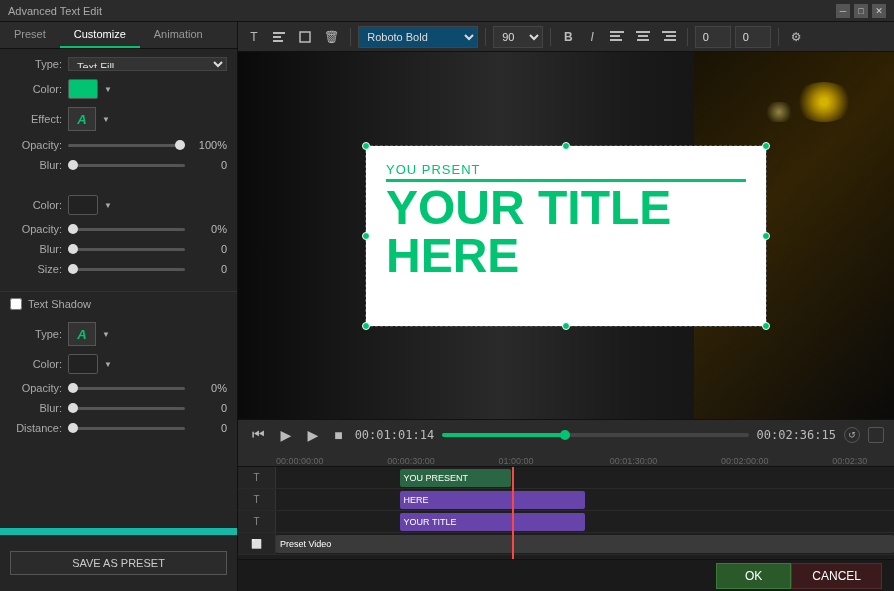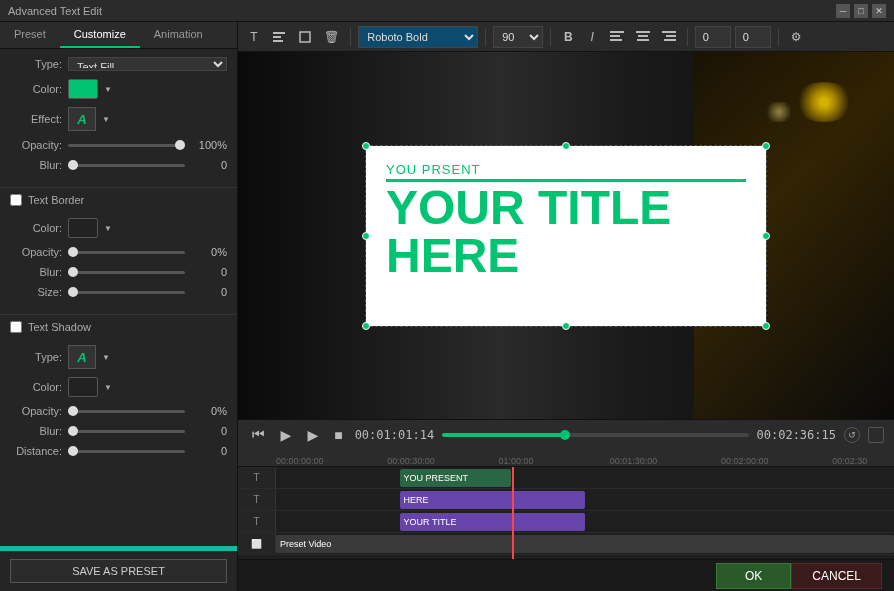--- a/index.html
+++ b/index.html
@@ -159,22 +159,22 @@
       border-top: 1px solid #333;
     }
     .section-header input[type=checkbox] {
       width: 12px; height: 12px;
       cursor: pointer;
     }
 
     
     .left-bottom {
       margin-top: auto;
-      padding: 8px 10px;
-      border-top: 5px solid #14b8a6;
+      padding: 16px 10px;
+      border-top: 7px solid #14b8a6;
     }
     .save-preset-btn {
       background: #2b2b2b;
       border: 1px solid #555;
       color: #ccc;
       font-size: 11px;
       padding: 5px 12px;
       cursor: pointer;
       width: 100%;
     }
@@ -527,24 +527,20 @@
 
       <div class="form-row">
         <span class="form-label">Blur:</span>
         <div class="slider-container">
           <input type="range" class="slider" value="0" min="0" max="100" style="">
         </div>
         <span class="value-label">0</span>
       </div>
     </div>
 
-    <div class="section-header">
-      <input type="checkbox" style="">
-      <span>Text Border</span>
-    </div>
     <div class="panel-section">
       <div class="form-row">
         <span class="form-label">Color:</span>
         <div class="color-swatch dark"></div>
         <span class="color-arrow">▼</span>
       </div>
       <div class="form-row">
         <span class="form-label">Opacity:</span>
         <div class="slider-container">
           <input type="range" class="slider" value="0" min="0" max="100" style="">

